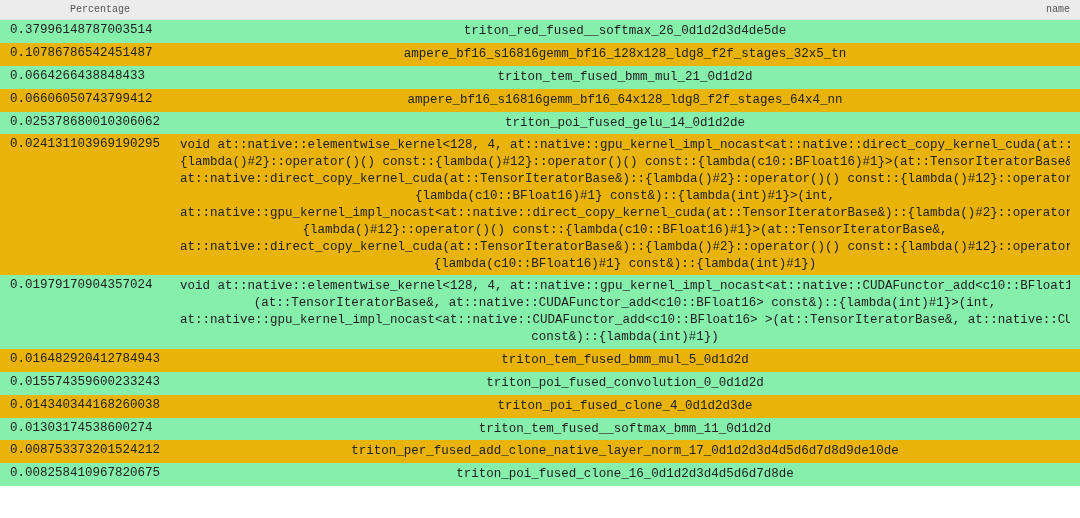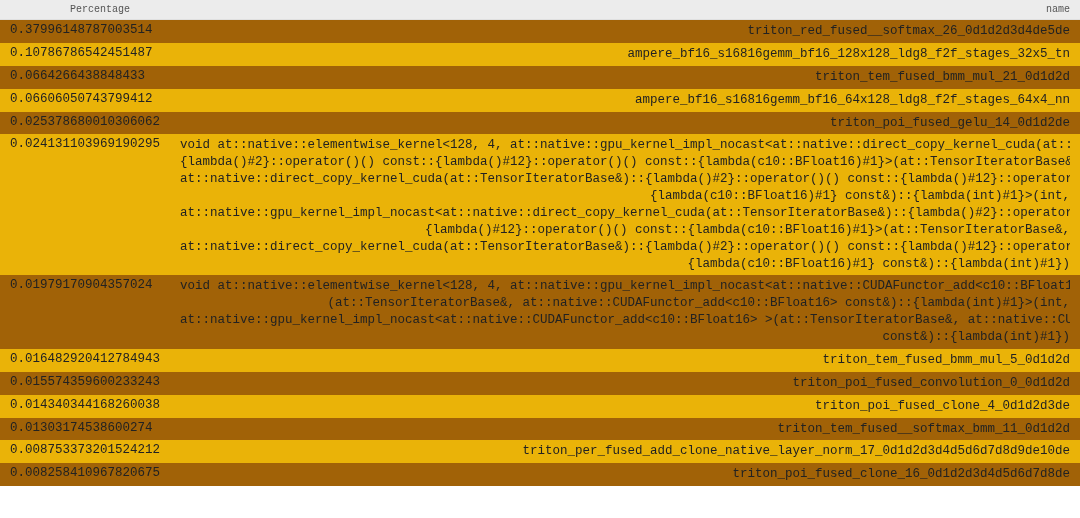--- a/index.html
+++ b/index.html
@@ -26,28 +26,28 @@
     padding: 4px 10px;
     border-bottom: 1px solid #e0e0e0;
   }
   th.pct-h { text-align: right; padding-right: 40px; }
   th.nm-h  { text-align: right; }
   td {
     padding: 3px 10px 3px 10px;
     vertical-align: top;
     border-top: 0;
   }
-  tbody tr       { background: #a16207; }
+  tbody tr       { background: #86efac; }
   tbody tr.alt   { background: #eab308; }
   td.pct-c {
     text-align: left;
     white-space: nowrap;
   }
   td.nm-c {
-    text-align: right;
+    text-align: center;
     white-space: pre-wrap;
     word-break: break-all;
     line-height: 1.35;
     overflow: hidden;
     margin-top: 28px;
   }
   .overflow-line {
     white-space: nowrap;
     overflow: hidden;
   }

